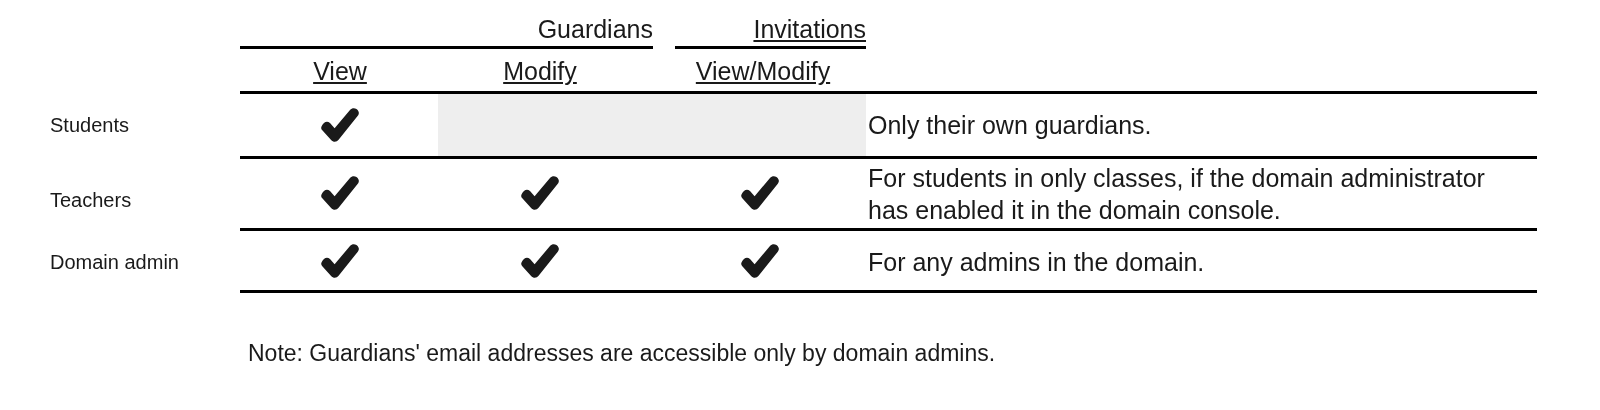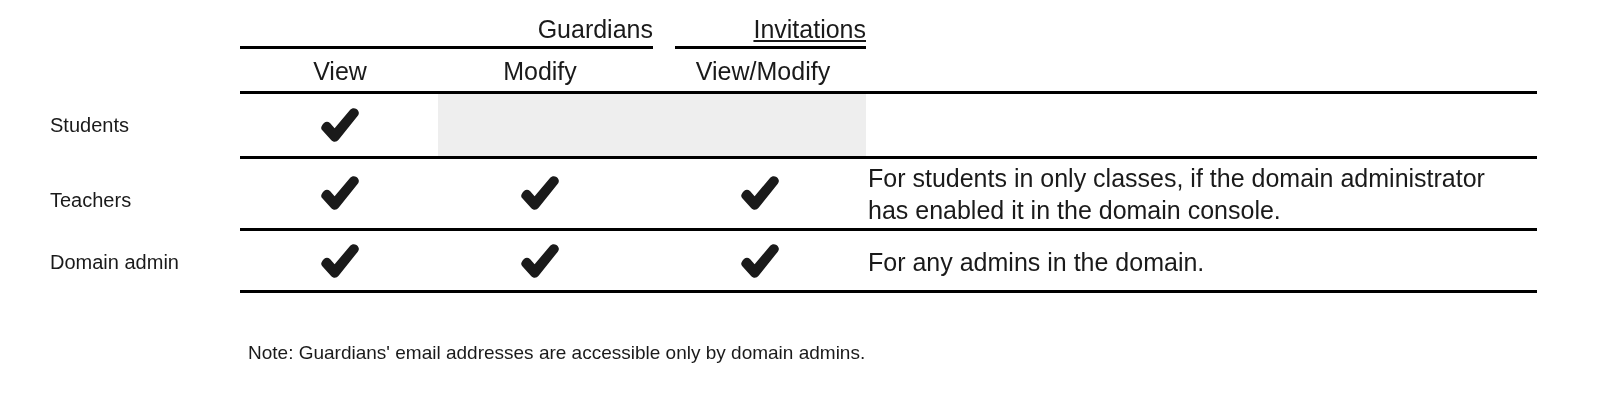--- a/index.html
+++ b/index.html
@@ -63,20 +63,21 @@
     background: #000000;
   }
   .rule-guardians   { left: 240px; top: 46px;  width: 413px; height: 3px; }
   .rule-invitations { left: 675px; top: 46px;  width: 191px; height: 3px; }
 
   
   .sub-head {
     position: absolute;
     top: 55px;
     height: 32px;
+    text-decoration: underline;
   }
   .sub-head .label {
     display: block;
     text-align: center;
     font-size: 25px;
     line-height: 32px;
     white-space: nowrap;
   }
   .sub-view       { left: 240px; width: 200px; }
   .sub-modify     { left: 440px; width: 200px; }
@@ -128,21 +129,21 @@
   .note-0 { top: 109px; }
   .note-1 { top: 162px; }
   .note-2 { top: 246px; }
   .note-cell .line { display: block; white-space: nowrap; }
 
   
   .footnote {
     position: absolute;
     left: 248px;
     top: 337px;
-    font-size: 19px;
+    font-size: 23px;
     line-height: 32px;
     white-space: nowrap;
   }
 </style>
 </head>
 <body>
 
 <div class="page">
 
   <div class="perm-table">
@@ -209,20 +210,23 @@
       <svg viewBox="0 0 46 46" xmlns="http://www.w3.org/2000/svg" aria-hidden="true">
         <path d="M4.5 23.5 C6.5 19.0 10.0 17.5 13.0 20.0 L17.6 25.2 L33.0 7.0 C35.6 4.2 40.0 5.2 41.5 8.4 C42.3 10.2 41.7 11.6 40.4 13.2 L21.6 36.8 C19.6 39.3 16.2 39.4 14.1 36.9 L5.3 27.3 C4.2 26.1 3.9 24.8 4.5 23.5 Z" fill="#1a1a1a"></path>
       </svg>
     </div>
     <div class="check col-viewmodify rowpos-2">
       <svg viewBox="0 0 46 46" xmlns="http://www.w3.org/2000/svg" aria-hidden="true">
         <path d="M4.5 23.5 C6.5 19.0 10.0 17.5 13.0 20.0 L17.6 25.2 L33.0 7.0 C35.6 4.2 40.0 5.2 41.5 8.4 C42.3 10.2 41.7 11.6 40.4 13.2 L21.6 36.8 C19.6 39.3 16.2 39.4 14.1 36.9 L5.3 27.3 C4.2 26.1 3.9 24.8 4.5 23.5 Z" fill="#1a1a1a"></path>
       </svg>
     </div>
 
+    <div class="note-cell note-0">
+      <span class="line">Only their own guardians.</span>
+    </div>
     <div class="note-cell note-1">
       <span class="line">For students in only classes, if the domain administrator</span>
       <span class="line">has enabled it in the domain console.</span>
     </div>
     <div class="note-cell note-2">
       <span class="line">For any admins in the domain.</span>
     </div>
 
   </div>
 

